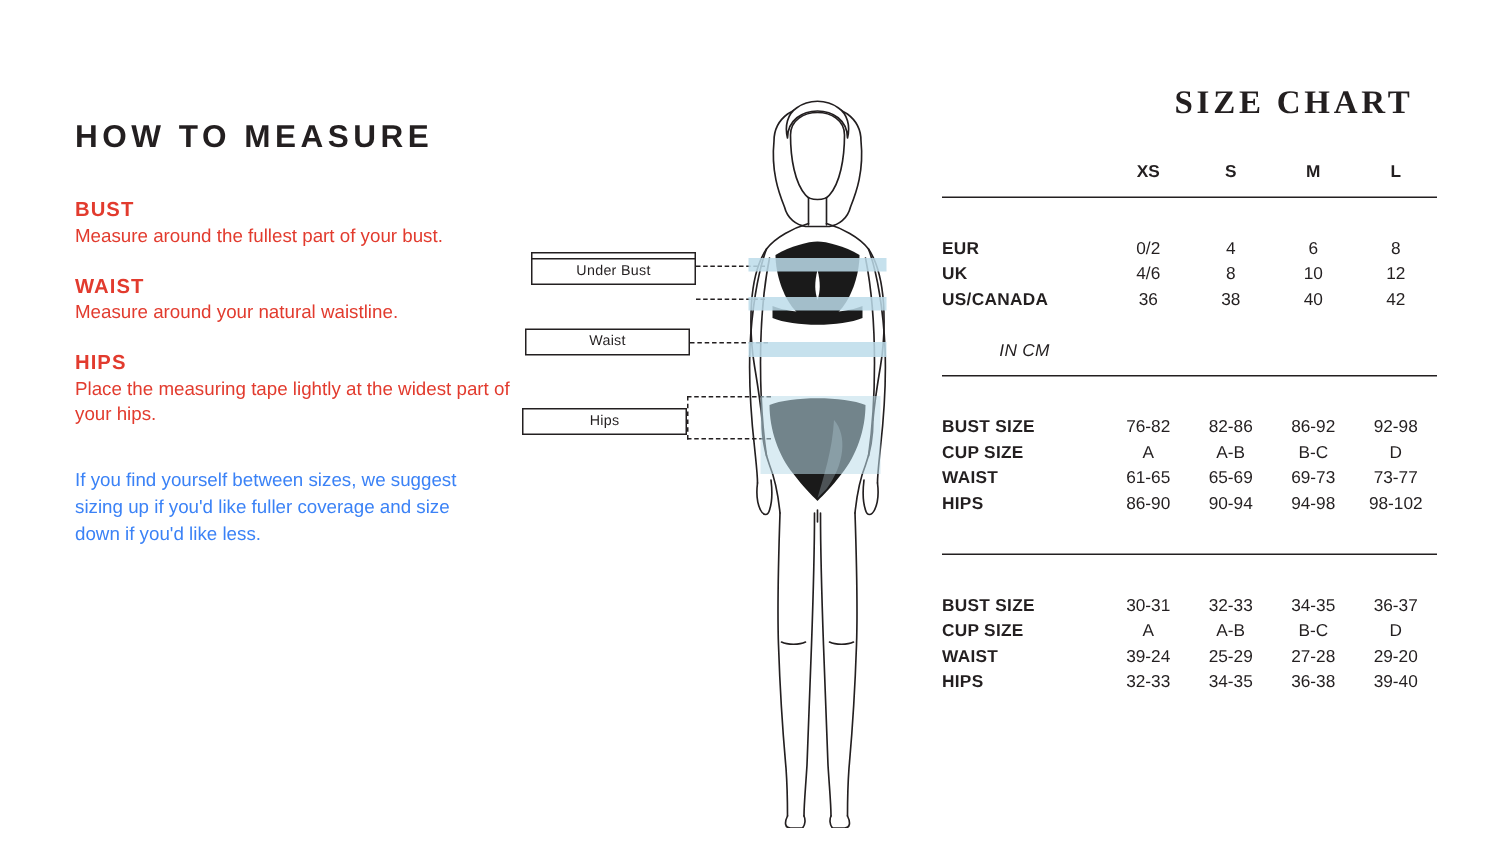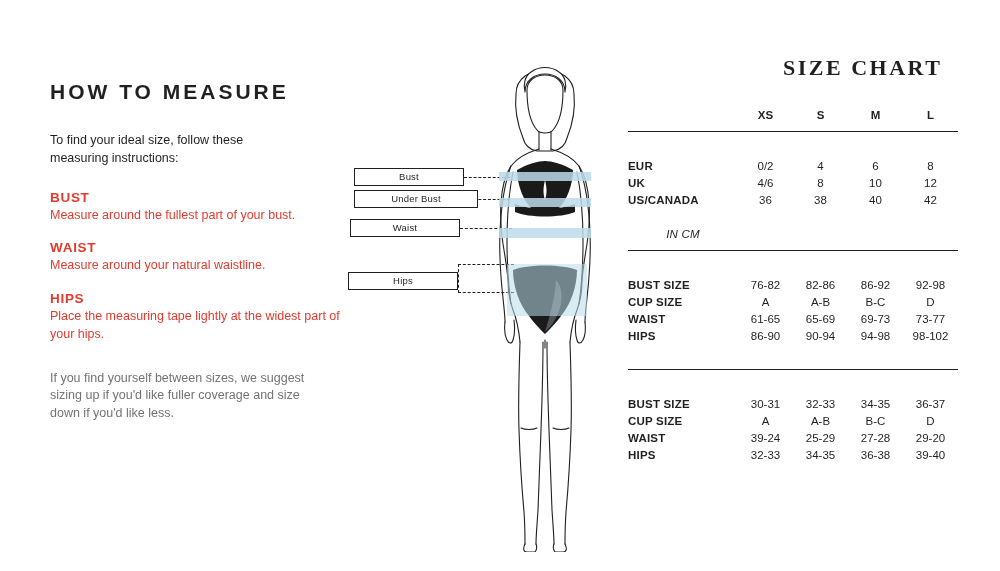--- a/index.html
+++ b/index.html
@@ -47,39 +47,39 @@
   .measure-body {
     font-size: 12.5px;
     line-height: 1.42;
     color: #e23b2e;
     margin: 0;
     max-width: 290px;
   }
   .outro {
     font-size: 12.5px;
     line-height: 1.42;
-    color: #737373;
+    color: #3b82f6;
     margin-top: 26px;
     max-width: 265px;
   }
 
   
   .callout {
     position: absolute;
     border: 1px solid #231f20;
     background: #ffffff;
     font-size: 9.5px;
     color: #231f20;
     text-align: center;
     line-height: 16px;
     height: 18px;
     letter-spacing: 0.2px;
   }
   #callout-bust       { left: 354px; top: 168px; width: 110px; }
-  #callout-underbust  { left: 354px; top: 190px; width: 124px; }
+  #callout-underbust  { left: 354px; top: 172px; width: 110px; }
   #callout-waist      { left: 350px; top: 219px; width: 110px; }
   #callout-hips       { left: 348px; top: 272px; width: 110px; }
 
   .leader {
     position: absolute;
     border-top: 1px dashed #231f20;
     height: 0;
   }
   .leader-v {
     position: absolute;
@@ -161,21 +161,20 @@
   }
   .spacer-td { height: 13px; }
   .spacer-sm { height: 7px; }
   .colw { width: 55px; }
 </style>
 </head>
 <body>
 
 <div class="left-col">
   <h1 class="how-title">HOW TO MEASURE</h1>
-  <p class="intro">To find your ideal size, follow these measuring instructions:</p>
 
   <div class="measure-block">
     <p class="measure-head">BUST</p>
     <p class="measure-body">Measure around the fullest part of your bust.</p>
   </div>
 
   <div class="measure-block">
     <p class="measure-head">WAIST</p>
     <p class="measure-body">Measure around your natural waistline.</p>
   </div>

